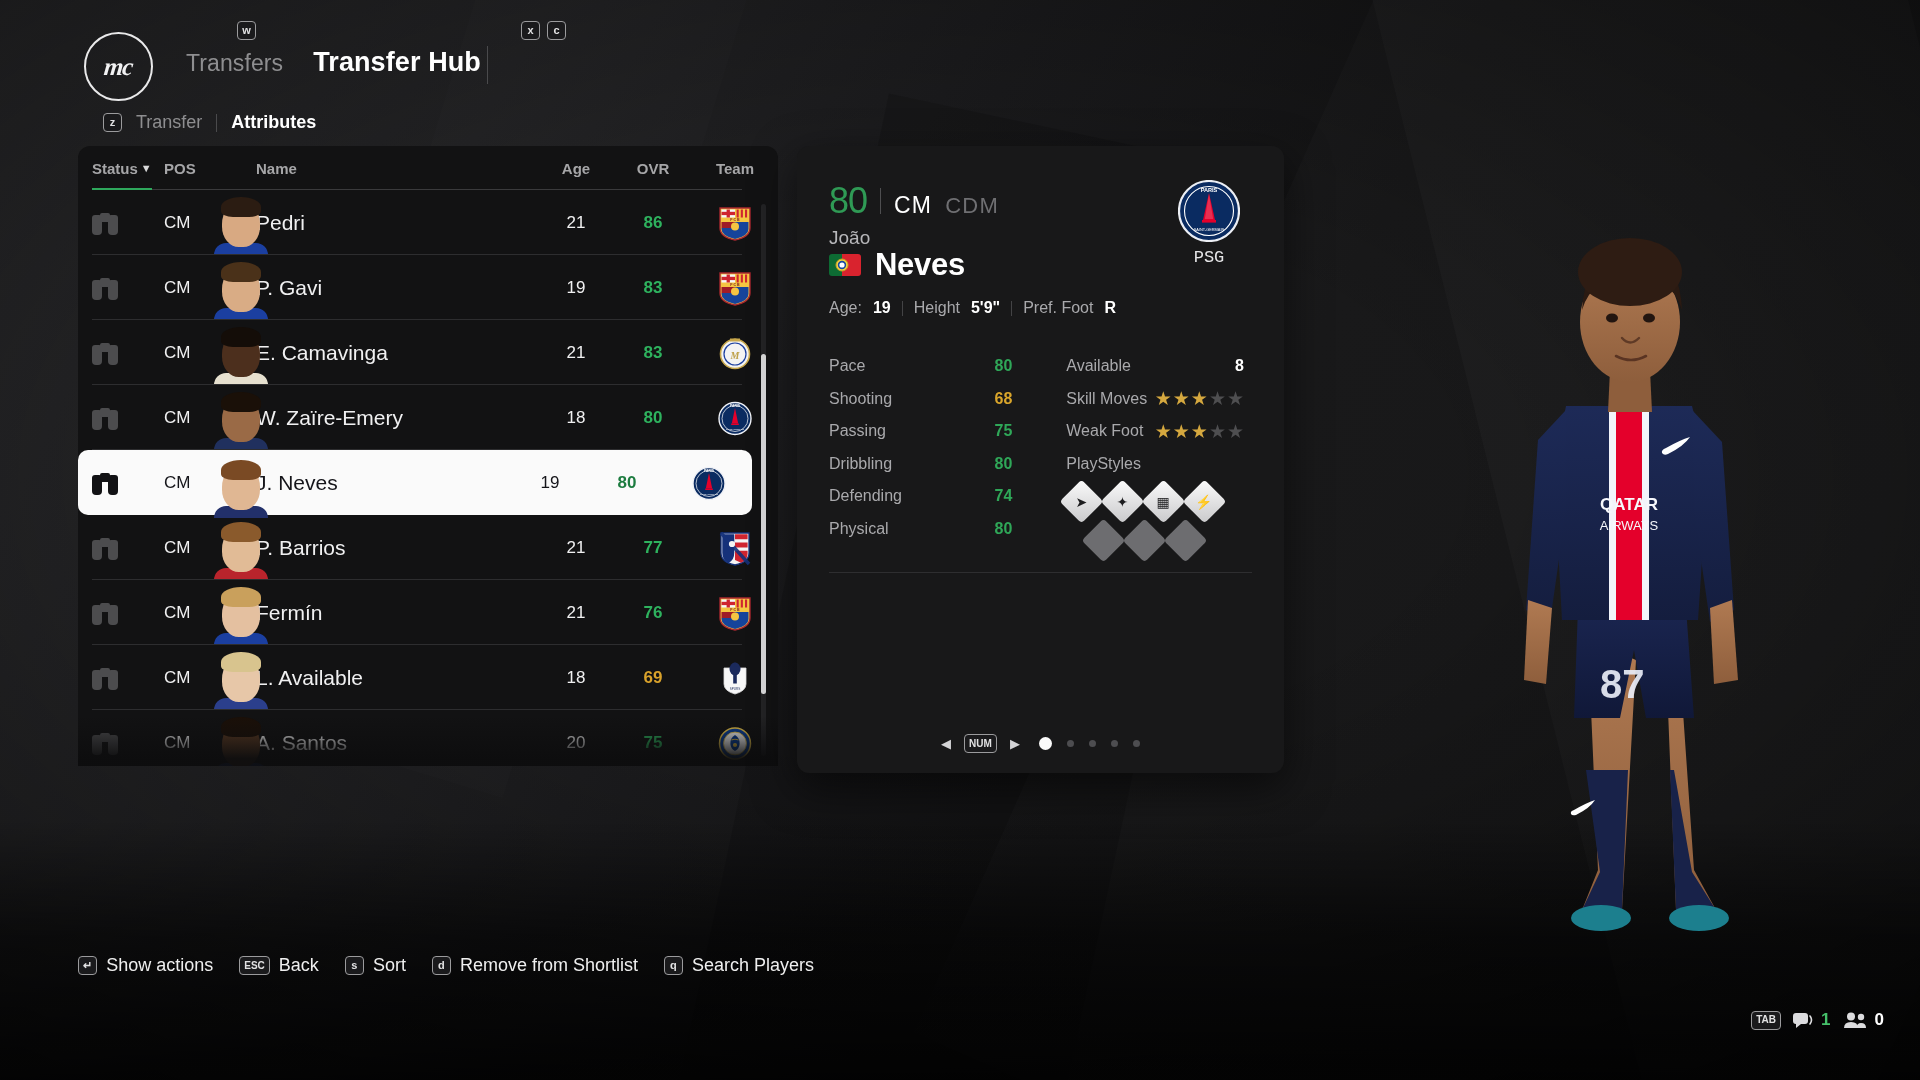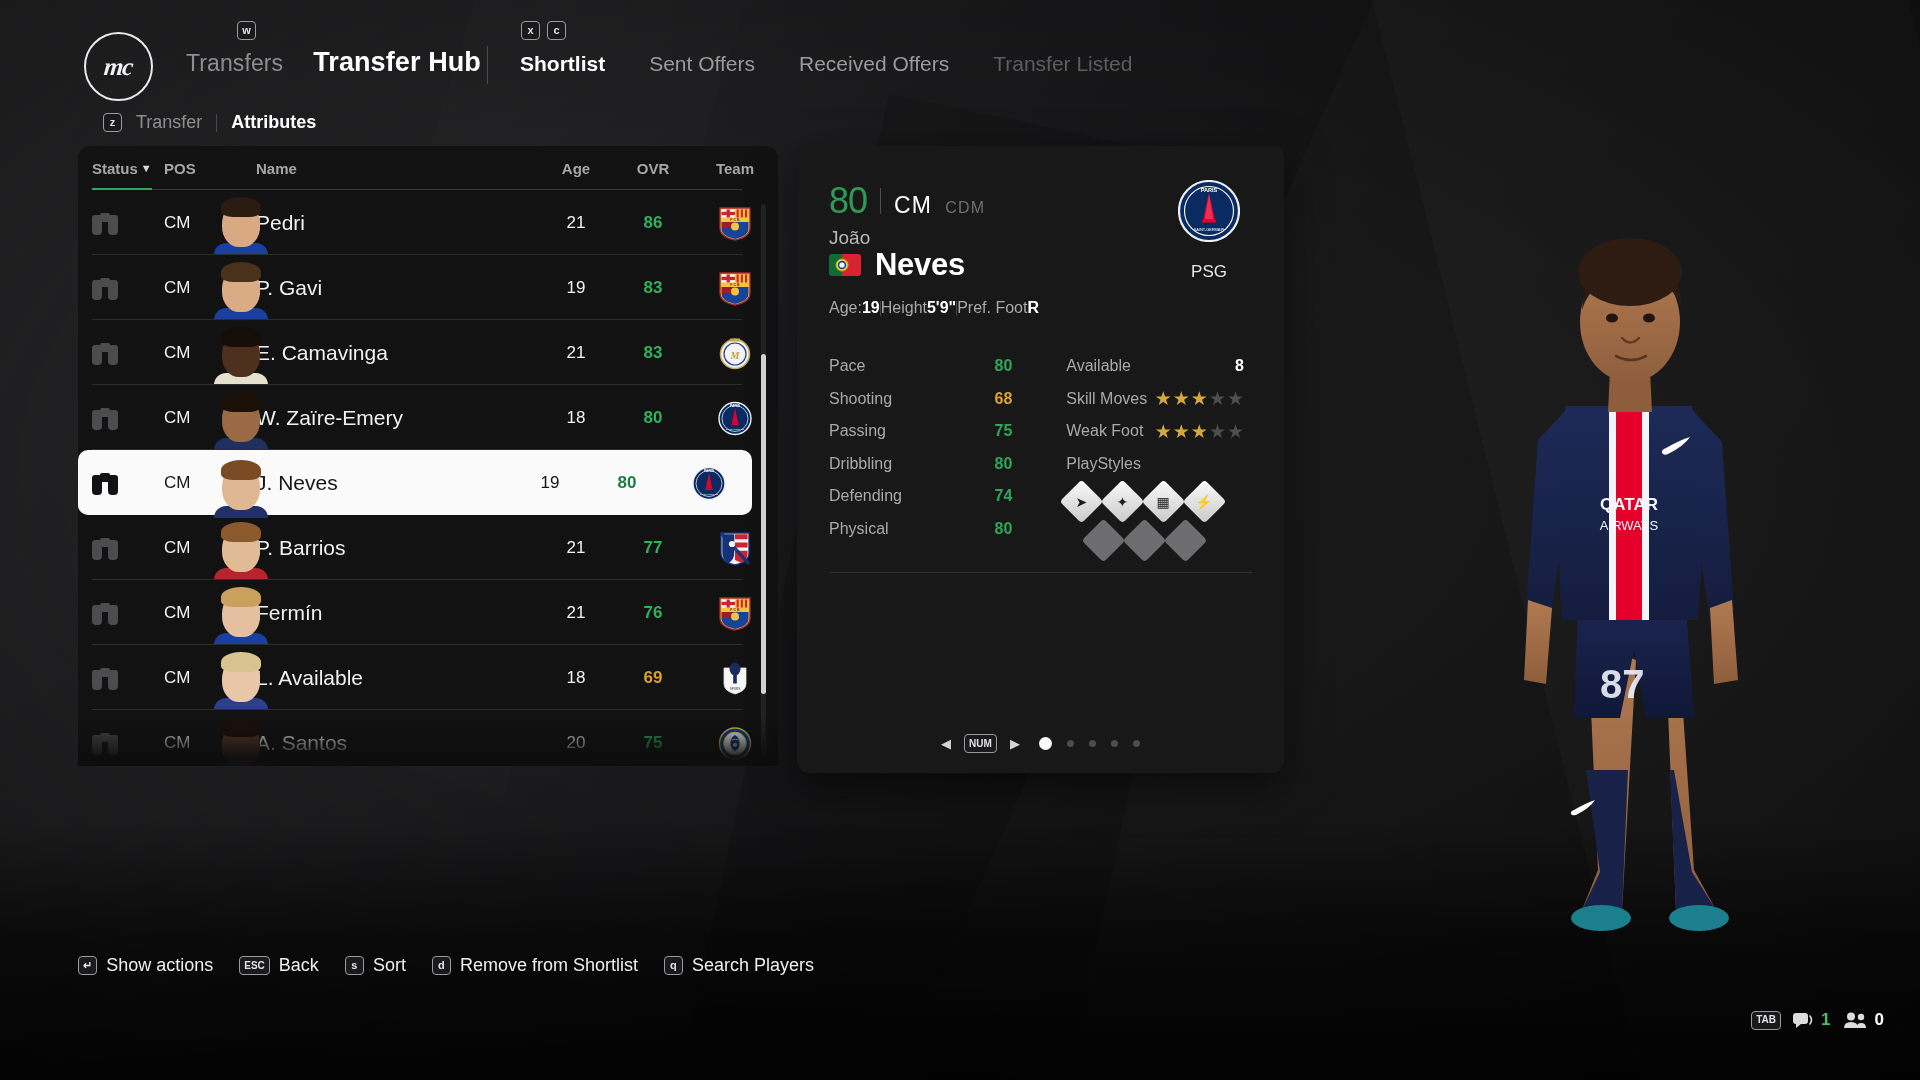--- a/index.html
+++ b/index.html
@@ -182,34 +182,34 @@
   .detail{
     position:absolute; left:797px; top:146px; width:487px; height:627px;
     background:#181819; border-radius:12px;
     box-shadow:0 14px 44px rgba(0,0,0,.55);
   }
   .d-top{ padding:34px 32px 0 32px; position:relative; }
   .d-rating{ display:flex; align-items:baseline; gap:13px; }
   .d-ovr{ font-size:36px; color:#2f9a55; font-weight:400; letter-spacing:-1px; }
   .d-vline{ width:1px; height:26px; background:#4e4e50; align-self:center; }
   .d-pos{ font-size:23px; color:#fff; letter-spacing:1.2px; }
-  .d-pos2{ font-size:16px; color:#6f6f72; letter-spacing:1.2px; }
+  .d-pos2{ font-size:22px; color:#6f6f72; letter-spacing:1.2px; }
   .d-first{ font-size:19px; color:#b7b7ba; margin-top:5px; font-weight:300; }
   .d-namerow{ display:flex; align-items:center; gap:14px; margin-top:-2px; }
   .flag{ width:32px; height:22px; border-radius:3px; overflow:hidden; position:relative; flex:none; }
   .d-last{ font-size:31px; font-weight:700; color:#fff; letter-spacing:-.3px; }
-  .d-bio{ margin-top:16px; font-size:16px; color:#a9a9ac; display:flex; align-items:center; }
+  .d-bio{ margin-top:16px; font-size:16px; color:#a9a9ac; display:flex; align-items:center; gap:11px; }
   .d-bio b{ color:#fff; font-weight:700; }
   .d-bio .sep{ width:1px; height:15px; background:#434345; display:inline-block; }
 
   .d-club{
     position:absolute; right:30px; top:34px; width:90px; text-align:center;
   }
   .d-club .badge{ width:62px; height:62px; margin:0 auto; position:relative; }
-  .d-club .cname{ margin-top:20px; font-size:17px; color:#e6e6e8; }
+  .d-club .cname{ margin-top:6px; font-size:17px; color:#e6e6e8;font-family:Liberation Mono, monospace; }
 
   .sect-title{ font-size:18px; font-weight:700; color:#fff; }
   .d-summary{ padding:22px 32px 0 32px; }
   .stat-grid{ display:flex; gap:8px; margin-top:11px;justify-content:space-between; }
   .stat-col{ width:50%; }
   .stat-col.right{ padding-left:22px; }
   .stat-row{
     display:flex; align-items:center; justify-content:space-between;
     height:32.5px; font-size:16px; color:#a9a9ac;
     padding-right:24px;
@@ -288,26 +288,20 @@
     <span class="crumb-active">Transfer Hub</span>
   </div>
 
   <div class="hdr-divider"></div>
 
   <div class="kbadges kb-xc">
     <span class="key">x</span>
     <span class="key">c</span>
   </div>
 
-  <div class="tabs">
-    <span class="tab active">Shortlist</span>
-    <span class="tab">Sent Offers</span>
-    <span class="tab">Received Offers</span>
-    <span class="tab disabled">Transfer Listed</span>
-  </div>
 </div>
 
 <div class="subtabs">
   <span class="key">z</span>
   <span class="subtab">Transfer</span>
   <span class="sub-div"></span>
   <span class="subtab active">Attributes</span>
 </div>
 
 <div class="list-panel">

